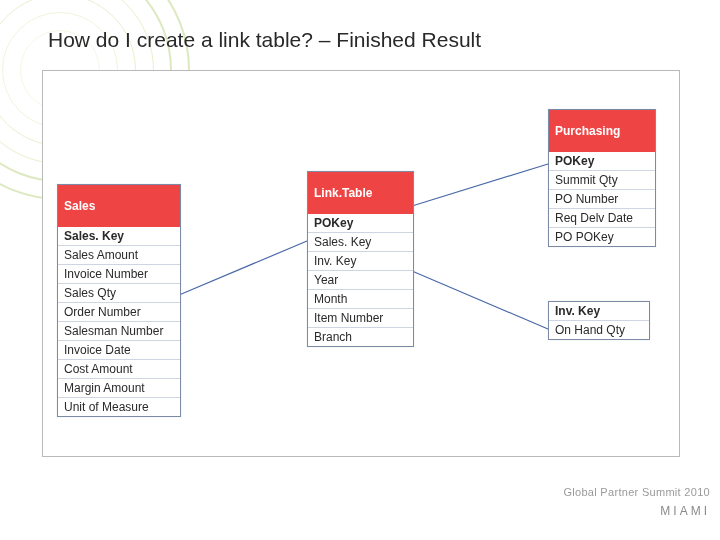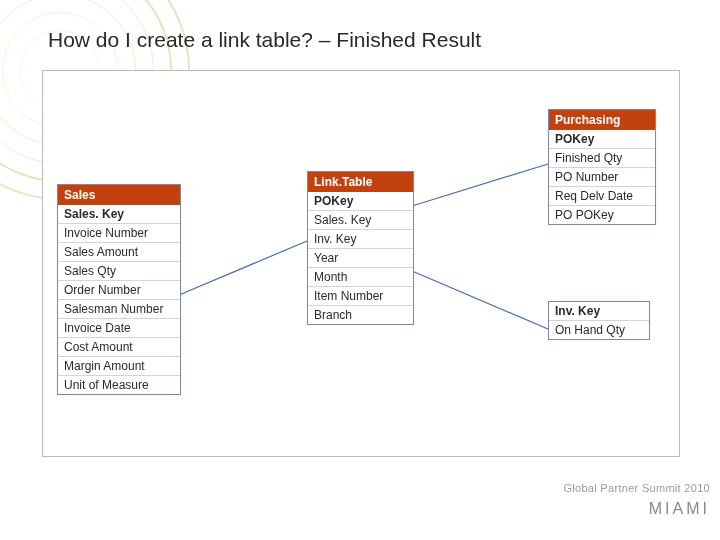--- a/index.html
+++ b/index.html
@@ -73,24 +73,24 @@
   }
 
   .tbl {
     position: absolute;
     border: 1px solid #7c8aa8;
     background: #fff;
     font-size: 12px;
     box-shadow: 0 0 0 0.5px rgba(0,0,0,0.05);
   }
   .tbl .hdr {
-    background: #c2410c;
+    background: #ef4444;
     color: #fff;
     font-weight: bold;
-    padding: 3px 6px;
+    padding: 14px 6px;
     font-size: 12px;
     white-space: nowrap;
   }
   .tbl .row {
     padding: 2px 6px;
     border-top: 1px solid #cfd5e0;
     color: #2a2a2a;
     white-space: nowrap;
     font-size: 12px;
   }
@@ -108,21 +108,21 @@
     right: 10px;
     bottom: 22px;
     text-align: right;
     color: #9a9a9a;
   }
   .footer-right .summit {
     font-size: 11px;
     letter-spacing: 0.3px;
   }
   .footer-right .miami {
-    font-size: 16px;
+    font-size: 12px;
     letter-spacing: 3px;
     color: #8b8b8b;
     margin-top: 6px;
   }
 </style>
 </head>
 <body>
 
 <div class="swirl">
   <div class="ring1"></div>
@@ -141,22 +141,22 @@
 
     <line x1="369" y1="135" x2="505" y2="93"></line>
 
     <line x1="369" y1="200" x2="505" y2="258"></line>
   </svg>
 
   <div id="sales" class="tbl">
     <div class="hdr">Sales</div>
     <div class="fields">
         <div class="row">Sales. Key</div>
+        <div class="row">Sales Amount</div>
         <div class="row">Invoice Number</div>
-        <div class="row">Sales Amount</div>
         <div class="row">Sales Qty</div>
         <div class="row">Order Number</div>
         <div class="row">Salesman Number</div>
         <div class="row">Invoice Date</div>
         <div class="row">Cost Amount</div>
         <div class="row">Margin Amount</div>
         <div class="row">Unit of Measure</div>
       </div>
   </div>
 
@@ -170,21 +170,21 @@
         <div class="row">Month</div>
         <div class="row">Item Number</div>
         <div class="row">Branch</div>
       </div>
   </div>
 
   <div id="purchasing" class="tbl">
     <div class="hdr">Purchasing</div>
     <div class="fields">
         <div class="row">POKey</div>
-        <div class="row">Finished Qty</div>
+        <div class="row">Summit Qty</div>
         <div class="row">PO Number</div>
         <div class="row">Req Delv Date</div>
         <div class="row">PO POKey</div>
       </div>
   </div>
 
   <div id="inventory" class="tbl">
     <div class="fields">
         <div class="row">Inv. Key</div>
         <div class="row">On Hand Qty</div>

